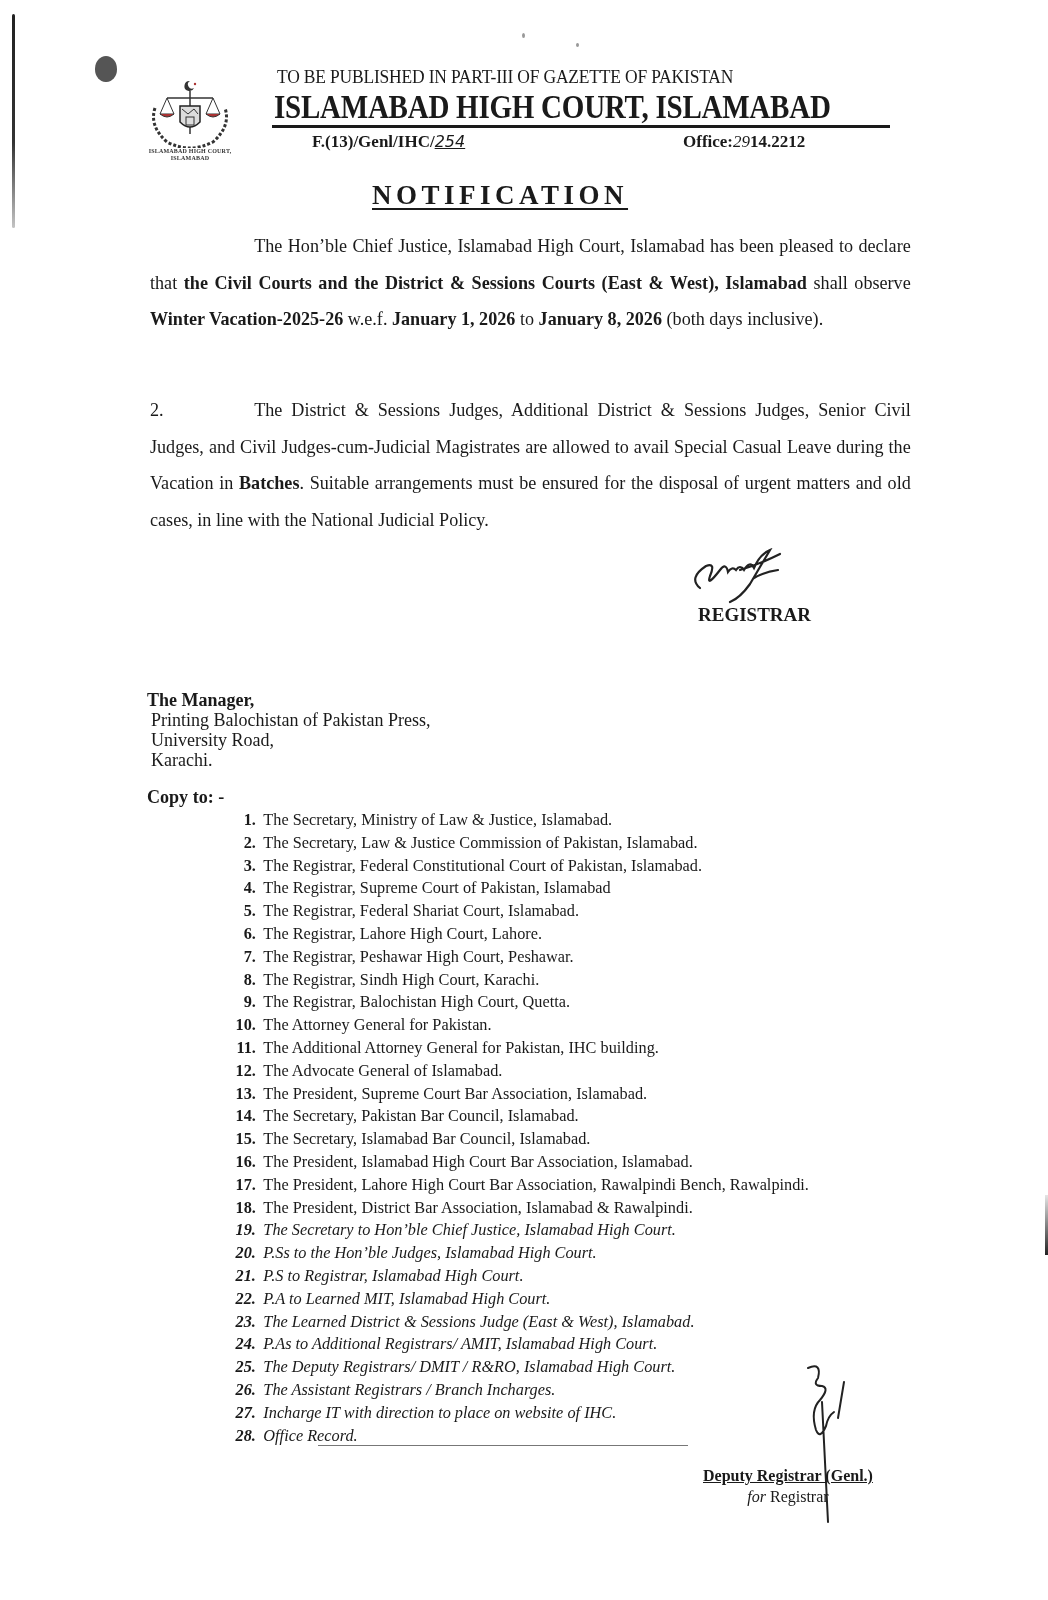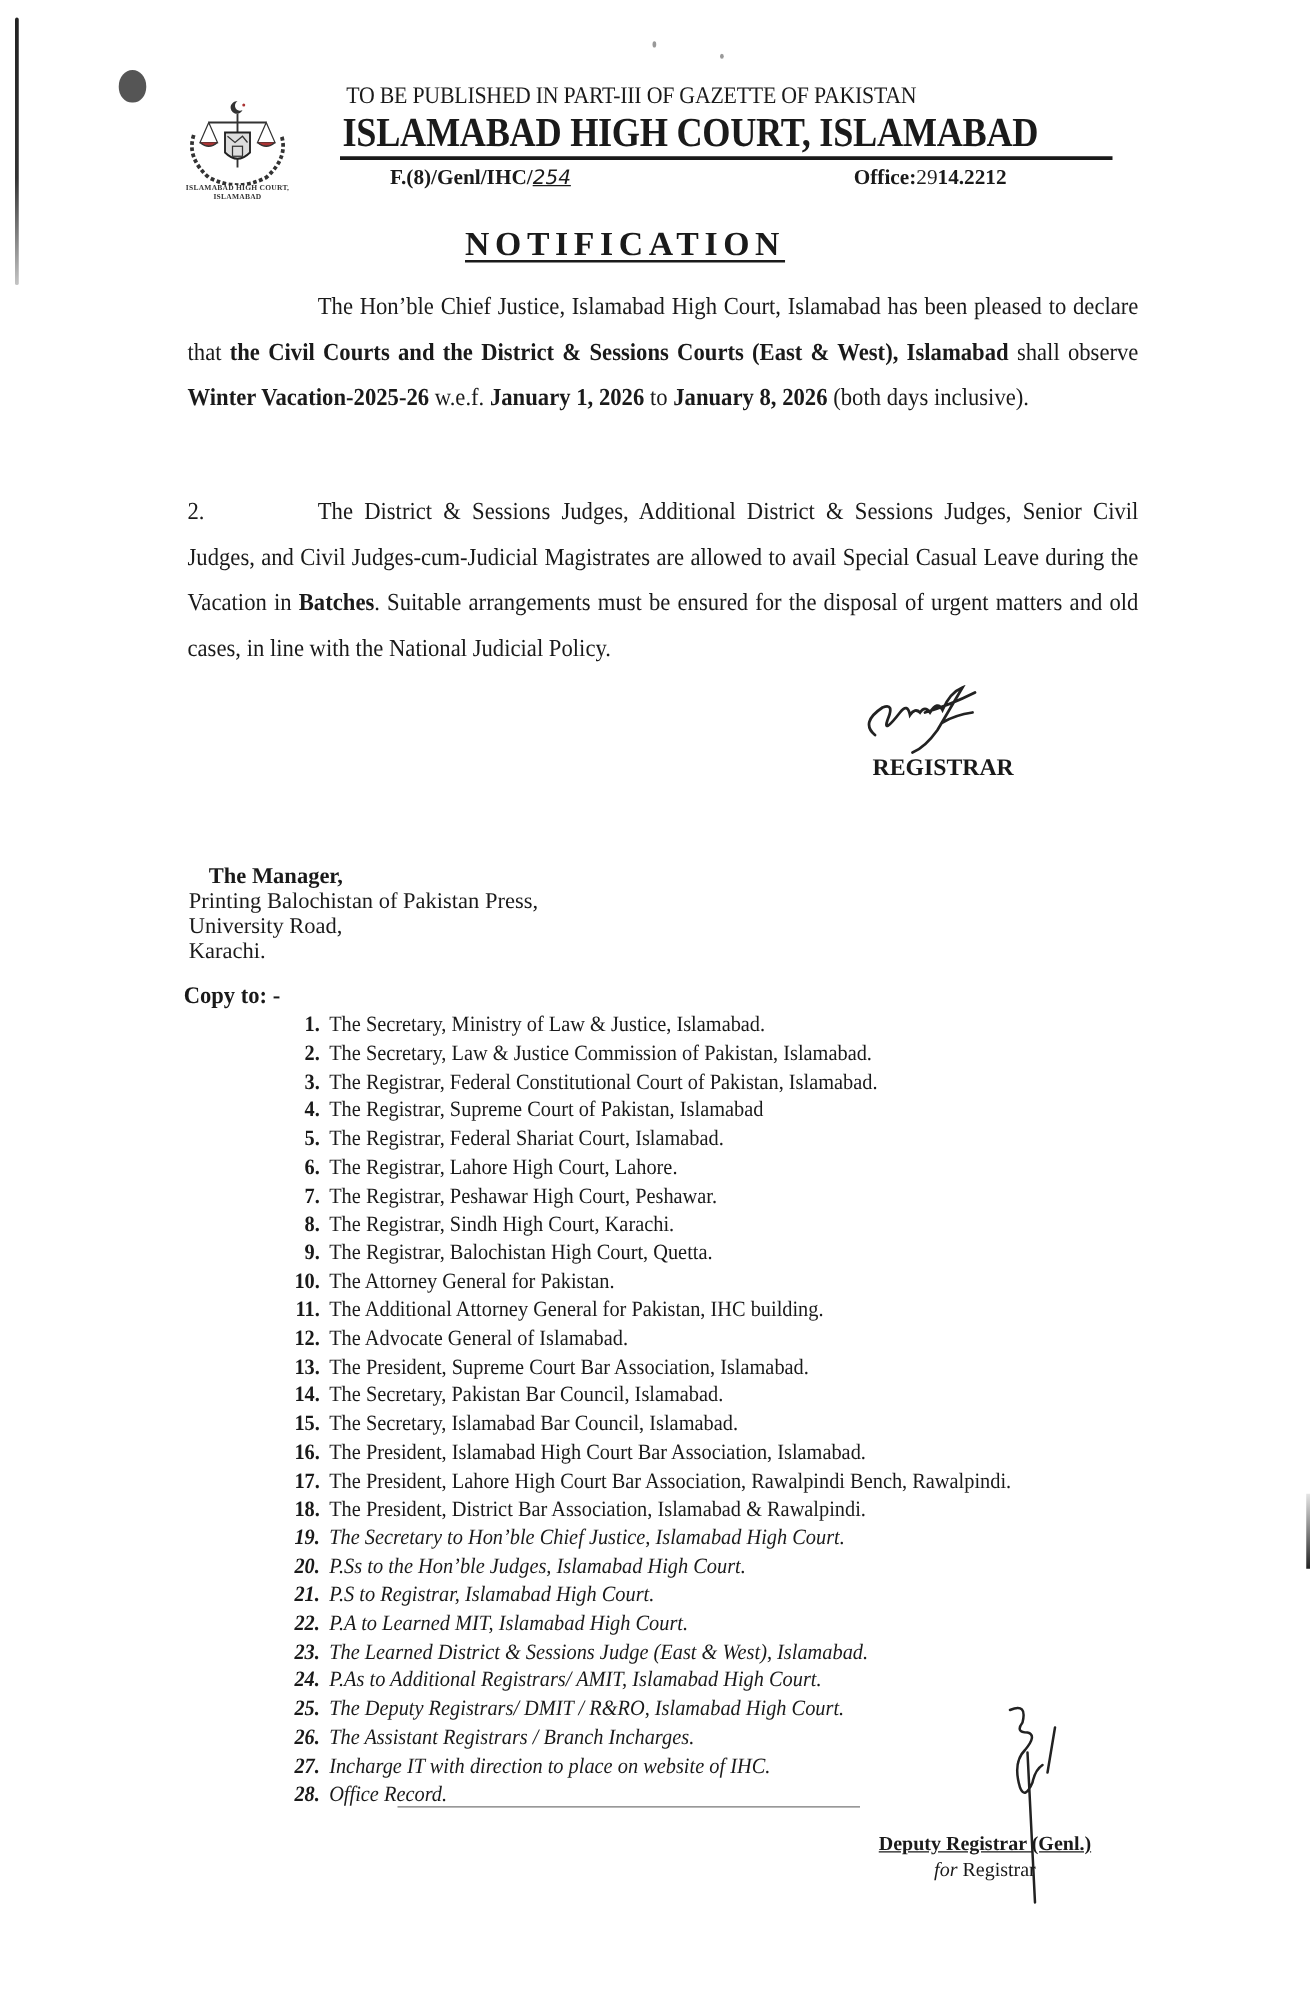--- a/index.html
+++ b/index.html
@@ -48,21 +48,21 @@
       font-size: 17px; font-weight: bold; white-space: nowrap;
     }
     .ref-hand {
       font-family: "DejaVu Sans", sans-serif; font-style: italic; font-weight: normal;
       text-decoration: underline; font-size: 16px; padding-right: 6px; text-align: right;
     }
     .dated {
       position: absolute; left: 683px; top: 132px;
       font-size: 17px; font-weight: bold; white-space: nowrap;
     }
-    .date-hand { font-weight: normal; }
+    .date-hand { font-style: italic; font-weight: normal; }
     .notif-title {
       position: absolute; left: 372px; top: 180px;
       font-size: 27px; font-weight: bold; letter-spacing: 4.5px;
       text-decoration: underline; text-underline-offset: 4px; white-space: nowrap;
     }
     .para {
       position: absolute; left: 150px; width: 760px;
       font-size: 19.5px; line-height: 36.5px; text-align: justify;
       transform: scaleX(0.93); transform-origin: left;
       width: 818px;
@@ -75,21 +75,21 @@
     .signature-mark {
       position: absolute; left: 680px; top: 548px;
     }
     .signatory {
       position: absolute; left: 627px; top: 600px; text-align: center; width: 255px;
       font-weight: bold; font-size: 19px; line-height: 29px;
     }
     .address {
       position: absolute; left: 147px; top: 690px; font-size: 18px; line-height: 20px;
     }
-    .address .addr-head { font-weight: bold; margin-left: 20px; }
+    .address .addr-head { font-weight: bold; }
     .address .addr-line { padding-left: 4px; }
     .copy-to {
       position: absolute; left: 147px; top: 786px; font-size: 19px; font-weight: bold;
       transform: scaleX(0.95); transform-origin: left;
     }
     .copy-list {
       position: absolute; left: 228px; top: 808px; margin: 0; padding: 0; list-style: none;
       font-size: 17.5px; line-height: 22.8px;
       transform: scaleX(0.93); transform-origin: left;
     }
@@ -135,21 +135,21 @@
   <div class="emblem-caption">
     <div>ISLAMABAD HIGH COURT,</div>
     <div>ISLAMABAD</div>
   </div>
 </div>
 
 <div class="header-top">TO BE PUBLISHED IN PART-III OF GAZETTE OF PAKISTAN</div>
 <div class="header-title">ISLAMABAD HIGH COURT, ISLAMABAD</div>
 <div class="header-rule"></div>
 <div class="ref-no">
-  <span>F.(8)/Genl/IHC/</span><span class="ref-hand">254</span>
+  <span>F.(13)/Genl/IHC/</span><span class="ref-hand">254</span>
 </div>
 <div class="dated">
   <span>Office:</span><span class="date-hand">29</span><span>14.2212</span>
 </div>
 
 <div class="notif-title">NOTIFICATION</div>
 
 <div class="para para1">
   <span class="indent"></span><span>The Hon’ble Chief Justice, Islamabad High Court, Islamabad has been pleased to declare that </span><b>the Civil Courts and the District &amp; Sessions Courts (East &amp; West), Islamabad</b><span> shall observe </span><b>Winter Vacation-2025-26</b><span> w.e.f. </span><b>January 1, 2026</b><span> to </span><b>January 8, 2026</b><span> (both days inclusive).</span>
 </div>

